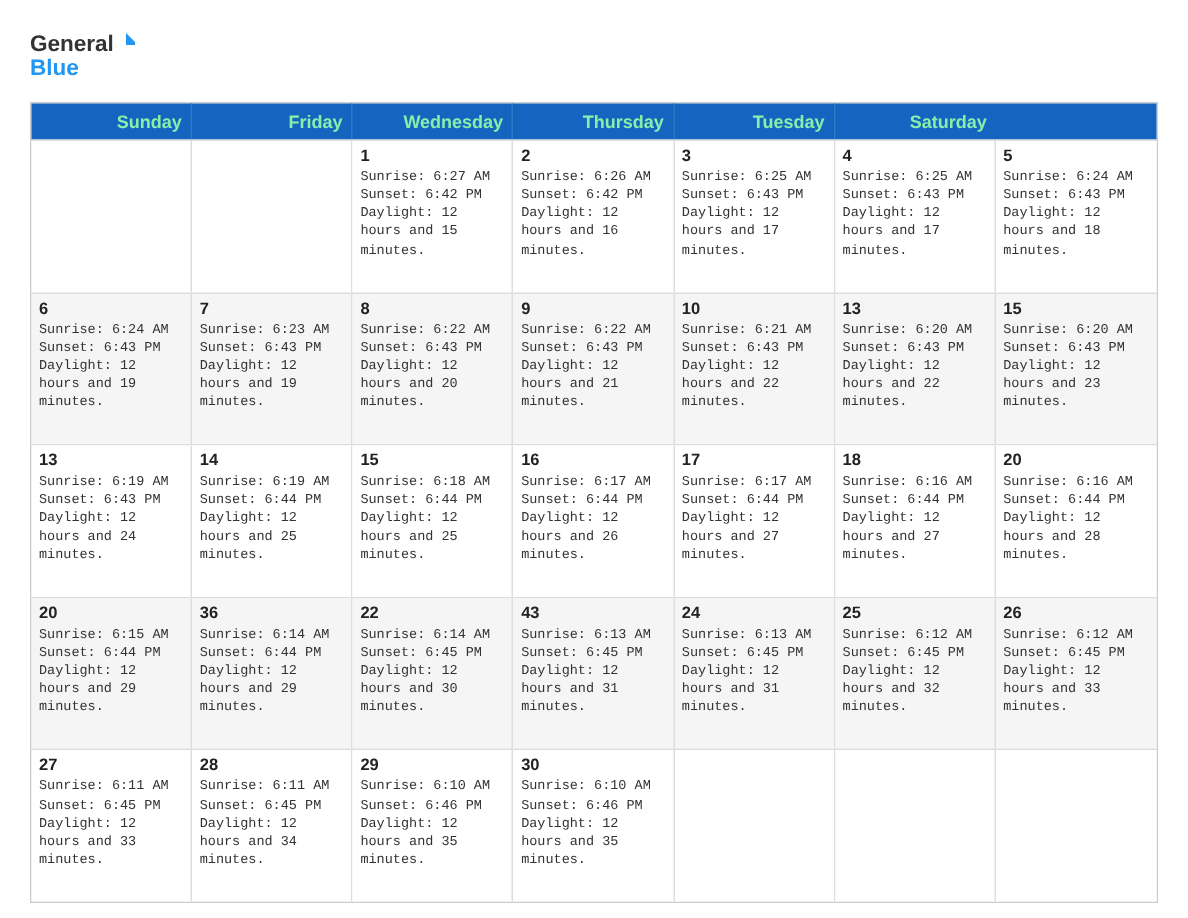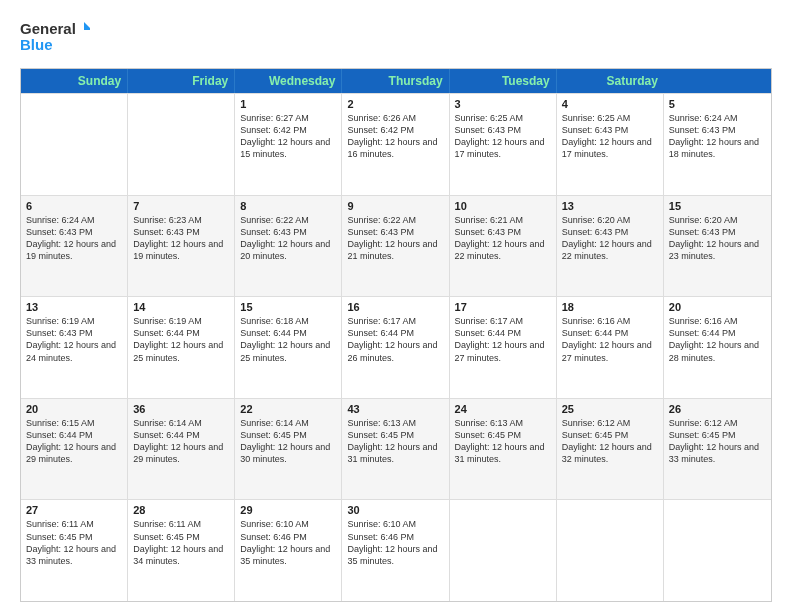--- a/index.html
+++ b/index.html
@@ -86,20 +86,21 @@
     .cell-day {
       font-size: 11px;
       font-weight: bold;
       margin-bottom: 2px;
       color: #222;
     }
     .cell-info {
       font-size: 9px;
       color: #333;
       line-height: 1.35;
+      font-family: Liberation Mono, monospace;
     }
     .cal-row:nth-child(odd) .cal-cell:not(.empty) {
       background: #fff;
     }
     .cal-row:nth-child(even) .cal-cell:not(.empty) {
       background: #f5f5f5;
     }
     .cal-row .cal-cell.empty {
       background: #fff;
     }

